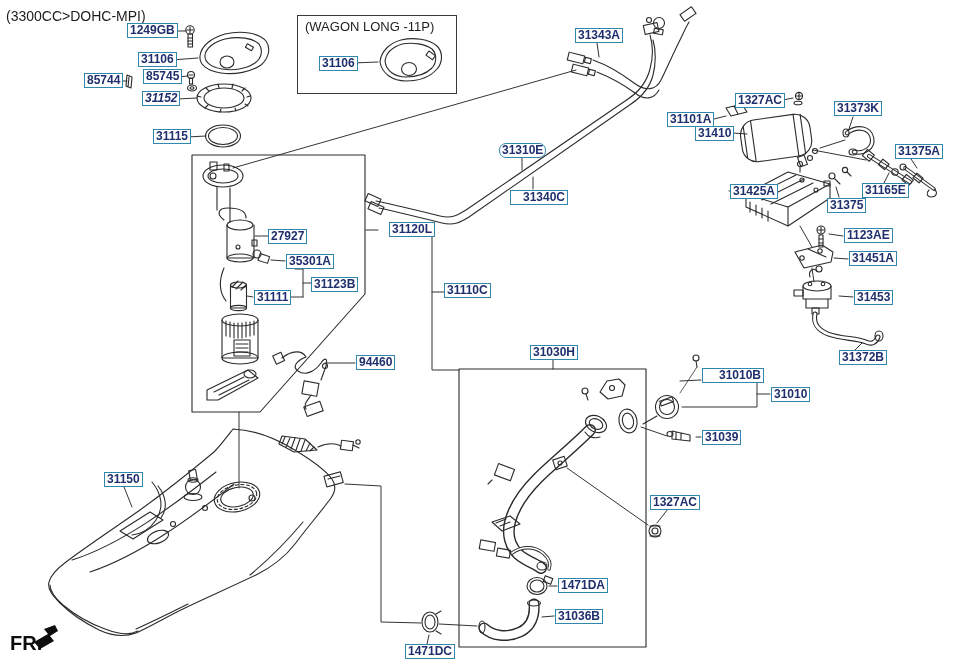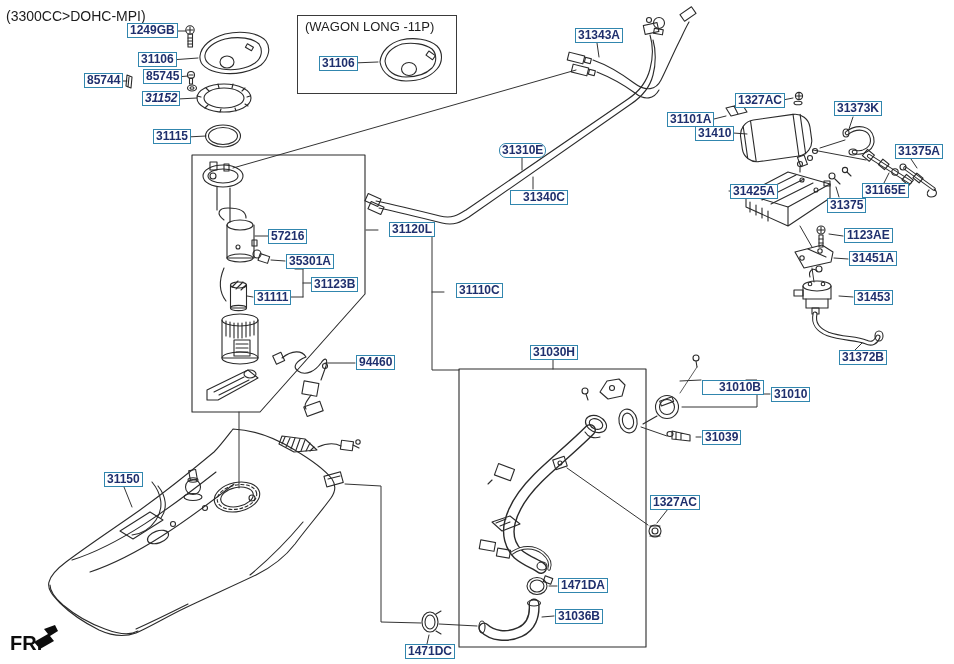--- a/index.html
+++ b/index.html
@@ -339,28 +339,28 @@
 <div class="part-label" style="left:138px;top:52px;">31106</div>
 <div class="part-label" style="left:84px;top:73px;">85744</div>
 <div class="part-label" style="left:143px;top:69px;">85745</div>
 <div class="part-label" style="left:142px;top:91px;font-style:italic;">31152</div>
 <div class="part-label" style="left:153px;top:129px;">31115</div>
 <div class="part-label" style="left:319px;top:56px;">31106</div>
 <div class="part-label" style="left:575px;top:28px;">31343A</div>
 <div class="part-label" style="left:499px;top:143px;border-radius:7px;">31310E</div>
 <div class="part-label" style="left:510px;top:190px;padding-left:12px;">31340C</div>
 <div class="part-label" style="left:378px;top:222px;margin-left:11px;">31120L</div>
-<div class="part-label" style="left:456px;top:283px;">31110C</div>
-<div class="part-label" style="left:268px;top:229px;">57216</div>
+<div class="part-label" style="left:444px;top:283px;">31110C</div>
+<div class="part-label" style="left:268px;top:229px;">27927</div>
 <div class="part-label" style="left:286px;top:254px;">35301A</div>
 <div class="part-label" style="left:311px;top:277px;">31123B</div>
 <div class="part-label" style="left:254px;top:290px;">31111</div>
 <div class="part-label" style="left:356px;top:355px;">94460</div>
 <div class="part-label" style="left:530px;top:345px;">31030H</div>
-<div class="part-label" style="left:702px;top:380px;padding-left:16px;">31010B</div>
+<div class="part-label" style="left:702px;top:368px;padding-left:16px;">31010B</div>
 <div class="part-label" style="left:771px;top:387px;">31010</div>
 <div class="part-label" style="left:702px;top:430px;">31039</div>
 <div class="part-label" style="left:650px;top:495px;">1327AC</div>
 <div class="part-label" style="left:558px;top:578px;">1471DA</div>
 <div class="part-label" style="left:555px;top:609px;">31036B</div>
 <div class="part-label" style="left:405px;top:644px;">1471DC</div>
 <div class="part-label" style="left:104px;top:472px;">31150</div>
 <div class="part-label" style="left:735px;top:93px;">1327AC</div>
 <div class="part-label" style="left:667px;top:112px;">31101A</div>
 <div class="part-label" style="left:695px;top:126px;">31410</div>

